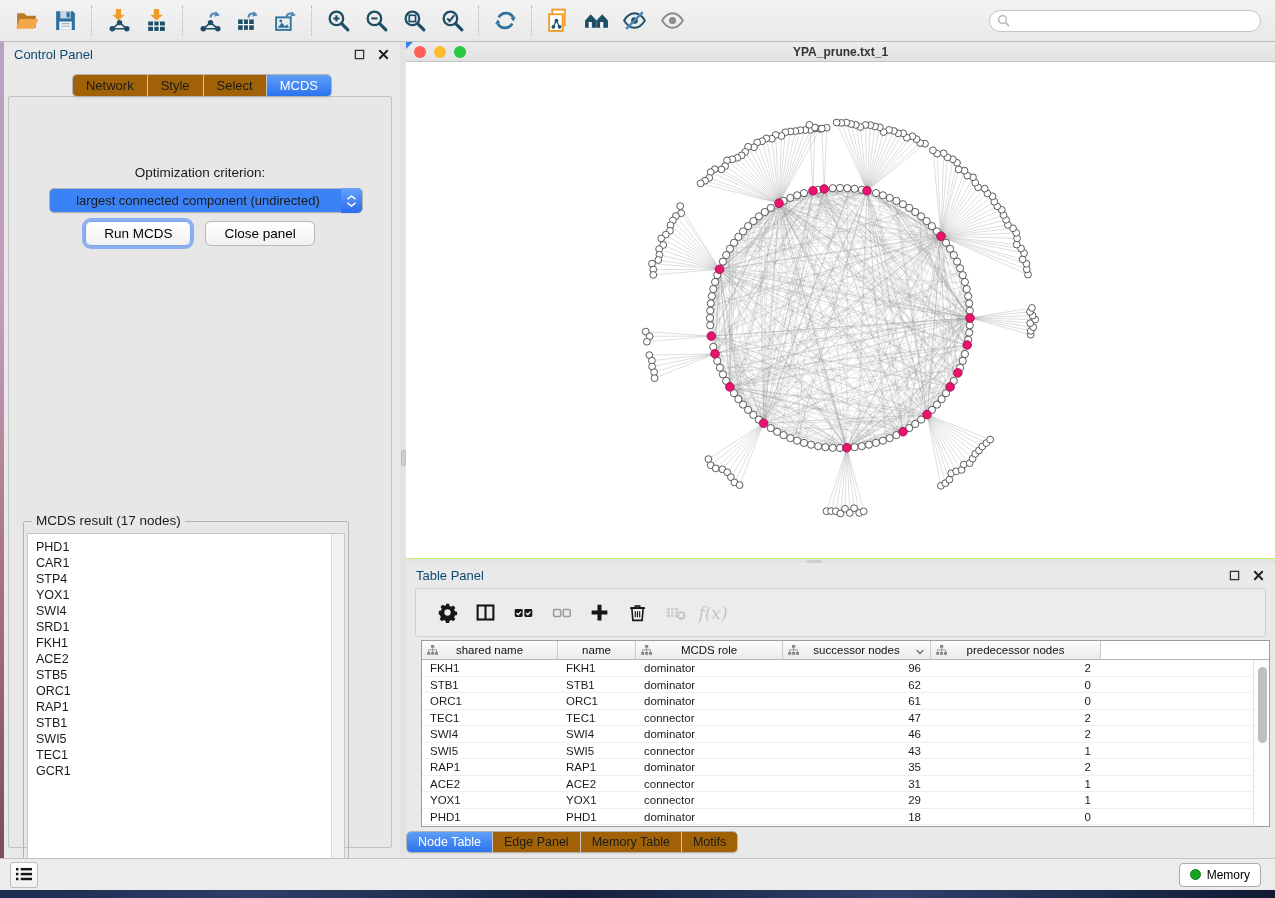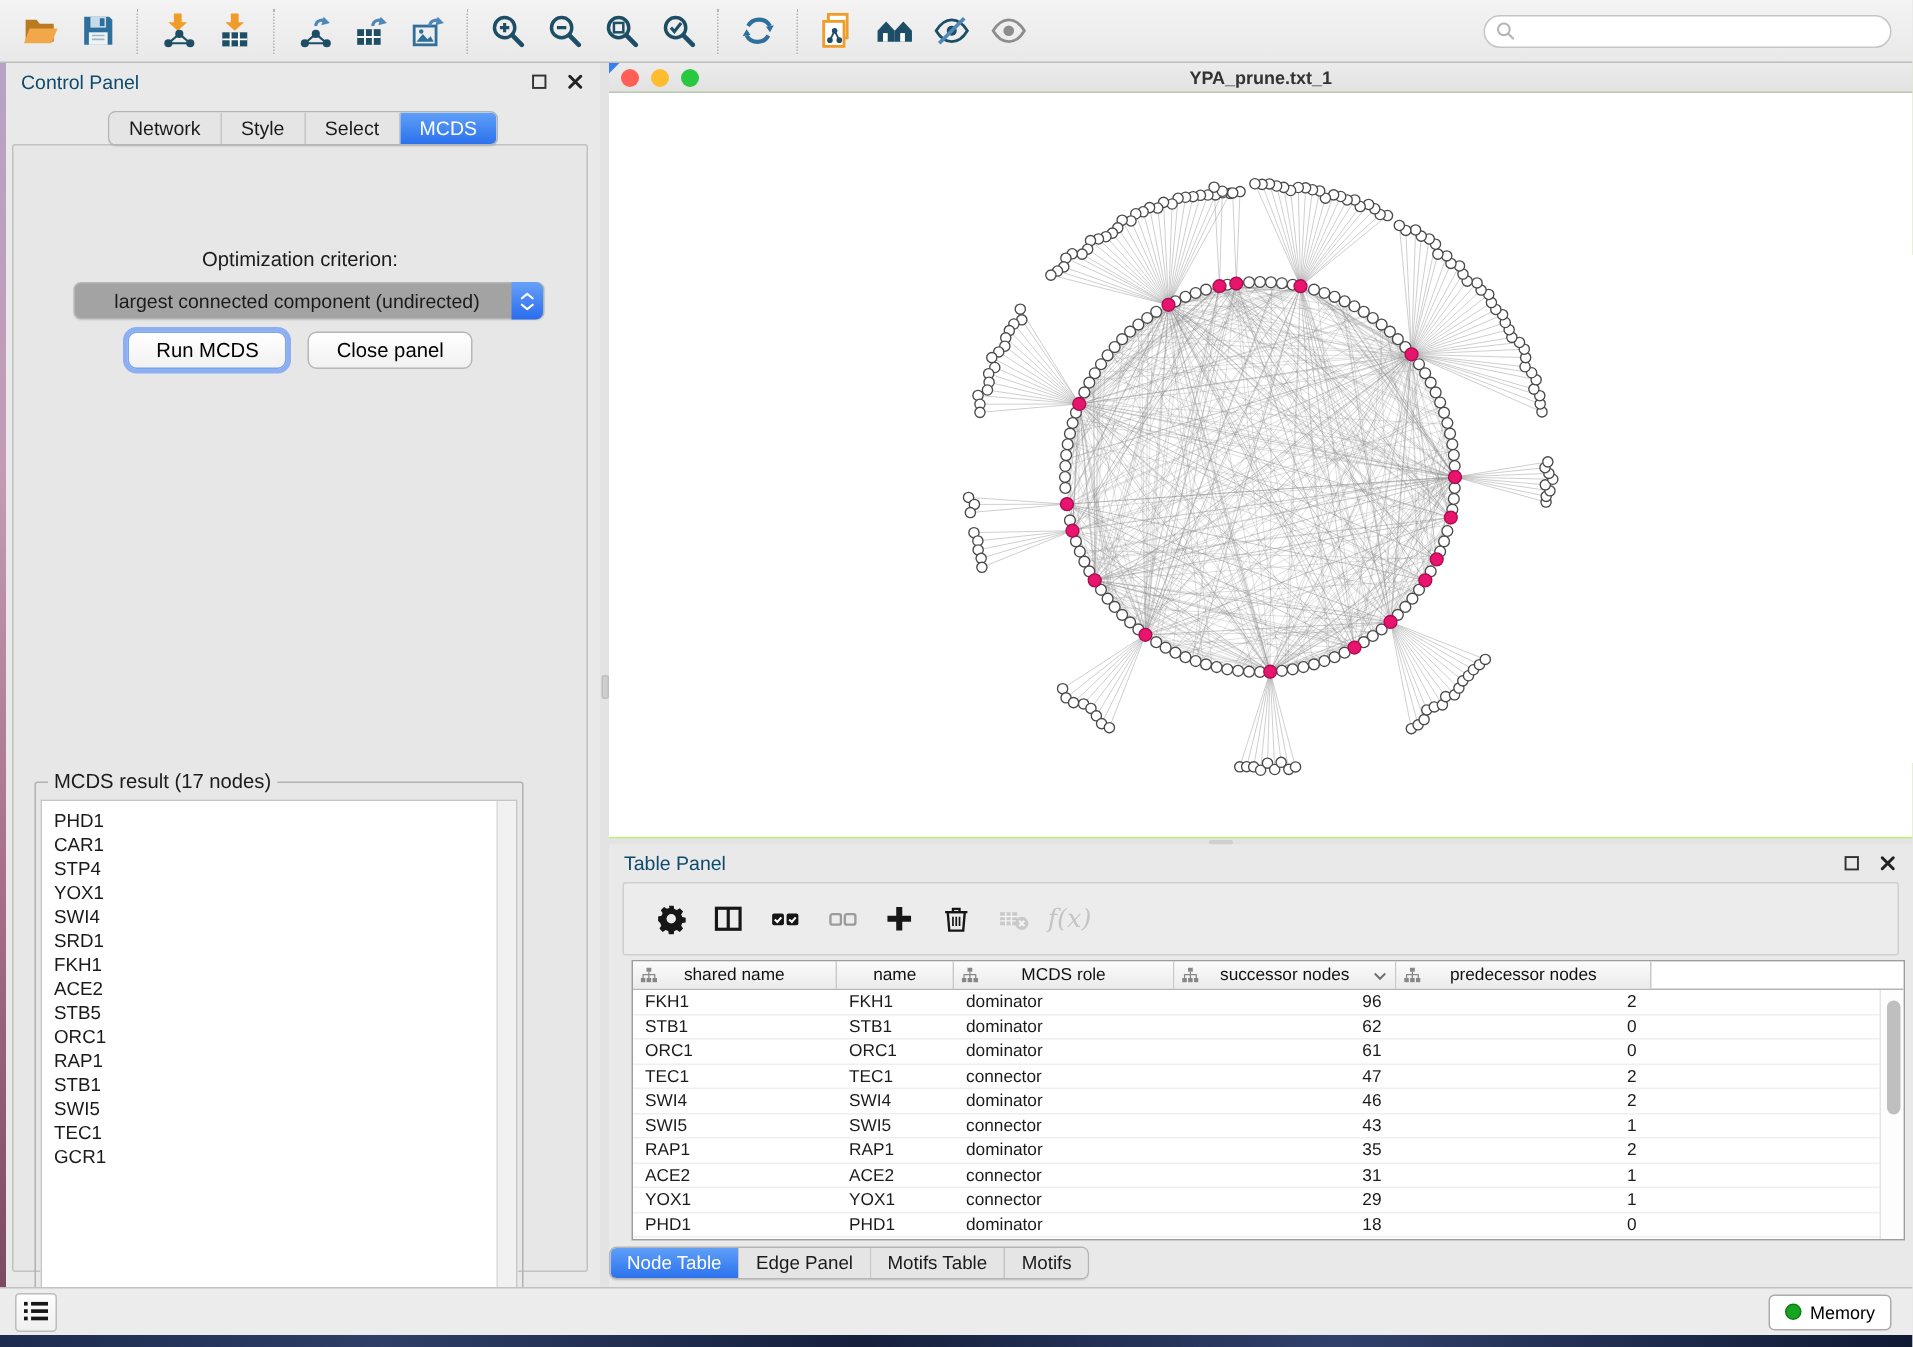--- a/index.html
+++ b/index.html
@@ -21,25 +21,25 @@
 
   
   .control-panel { position:absolute; left:4px; top:42px; width:396px; height:816px; background:#e9e9e9; }
   .panel-titlebar { height:24px; display:flex; align-items:center; padding:0 10px; }
   .panel-title { font-size:13px; color:#0c4a6e; }
   .panel-winbtns { margin-left:auto; display:flex; gap:10px; align-items:center; }
   .winbtn { width:14px; height:14px; display:flex; align-items:center; justify-content:center; cursor:pointer; background:none; border:none; padding:0; }
   .tab-content { position:absolute; left:4px; top:54px; width:384px; height:752px; background:#e7e7e7; border:1px solid #c2c2c2; border-radius:2px; }
   .control-tabs { position:absolute; left:0; top:32px; width:100%; display:flex; justify-content:center; z-index:3; }
   .seg-group { display:flex; border:1px solid #b4b4b4; border-radius:5px; background:#fff; overflow:hidden; box-shadow:0 1px 1px rgba(0,0,0,.08); }
-  .seg { padding:3px 13px; font-size:13px; border-right:1px solid #c6c6c6; color:#1b1b1b; cursor:pointer; background:#e5e5e5; }
+  .seg { padding:3px 13px; font-size:13px; border-right:1px solid #c6c6c6; color:#1b1b1b; cursor:pointer; background:#a16207; }
   .seg:last-child { border-right:none; }
   .seg.active { background:linear-gradient(#5f9ff7,#2c72ee); color:#fff; }
   .opt-label { position:absolute; left:0; top:68px; width:100%; text-align:center; font-size:13.5px; }
-  .dropdown { position:absolute; left:40px; top:91px; width:314px; height:25px; background:#a3a3a3; border:1px solid #b5b5b5; border-radius:5px; display:flex; align-items:center; justify-content:center; font-size:13px; cursor:pointer; box-shadow:0 1px 1px rgba(0,0,0,.06); }
+  .dropdown { position:absolute; left:40px; top:91px; width:314px; height:25px; background:#3b82f6; border:1px solid #b5b5b5; border-radius:5px; display:flex; align-items:center; justify-content:center; font-size:13px; cursor:pointer; box-shadow:0 1px 1px rgba(0,0,0,.06); }
   .dd-stepper { position:absolute; right:0; top:-1px; width:21px; height:25px; border-radius:0 5px 5px 0; background:linear-gradient(#66a1f8,#2a6cee); display:flex; flex-direction:column; align-items:center; justify-content:center; gap:2px; }
   .btn-row { position:absolute; left:0; top:124px; width:100%; display:flex; justify-content:center; gap:14px; }
   .mac-btn { height:25px; padding:0 18px; background:linear-gradient(#ffffff,#f1f1f1); border:1px solid #b7b7b7; border-radius:6px; font-size:13.5px; font-family:"Liberation Sans",sans-serif; cursor:pointer; }
   .mac-btn.focus-ring { box-shadow:0 0 0 3px rgba(90,145,248,.65); border-color:#7ba4ef; }
   .groupbox { position:absolute; left:14px; top:424px; width:326px; height:373px; border:1px solid #b2b2b2; border-radius:2px; }
   .groupbox-legend { position:absolute; left:8px; top:-9px; background:#e7e7e7; padding:0 4px; font-size:13.5px; }
   .mcds-list { position:absolute; left:3px; top:11px; right:3px; bottom:3px; background:#fff; border:1px solid #c6c6c6; overflow:hidden; }
   .mcds-scroll { position:absolute; top:0; right:0; bottom:0; width:13px; background:#f1f1f1; border-left:1px solid #dcdcdc; }
   .mcds-item { font-size:12.5px; line-height:16px; padding-left:8px; }
 
@@ -1433,21 +1433,21 @@
         </div>
       </div>
     <div class="tscroll">
         <div class="tthumb"></div>
       </div>
   </div>
   <div class="tp-tabs">
     <div class="seg-group">
         <div class="seg active" style="font-size: 12.5px; padding: 3px 11px;">Node Table</div>
         <div class="seg" style="font-size: 12.5px; padding: 3px 11px;">Edge Panel</div>
-        <div class="seg" style="font-size: 12.5px; padding: 3px 11px;">Motifs Table</div>
+        <div class="seg" style="font-size: 12.5px; padding: 3px 11px;">Memory Table</div>
         <div class="seg" style="font-size: 12.5px; padding: 3px 11px;">Motifs</div>
       </div>
   </div>
 </div>
 
 <div class="status-bar">
   <button class="list-btn">
     <span class="icon-slot" style="width:17px;height:15px;display:block;"><svg viewBox="0 0 18 15" fill="#161616">
           <rect x="0" y="1" width="2.6" height="2.6"></rect>
           <rect x="5" y="1" width="13" height="2.6"></rect>

